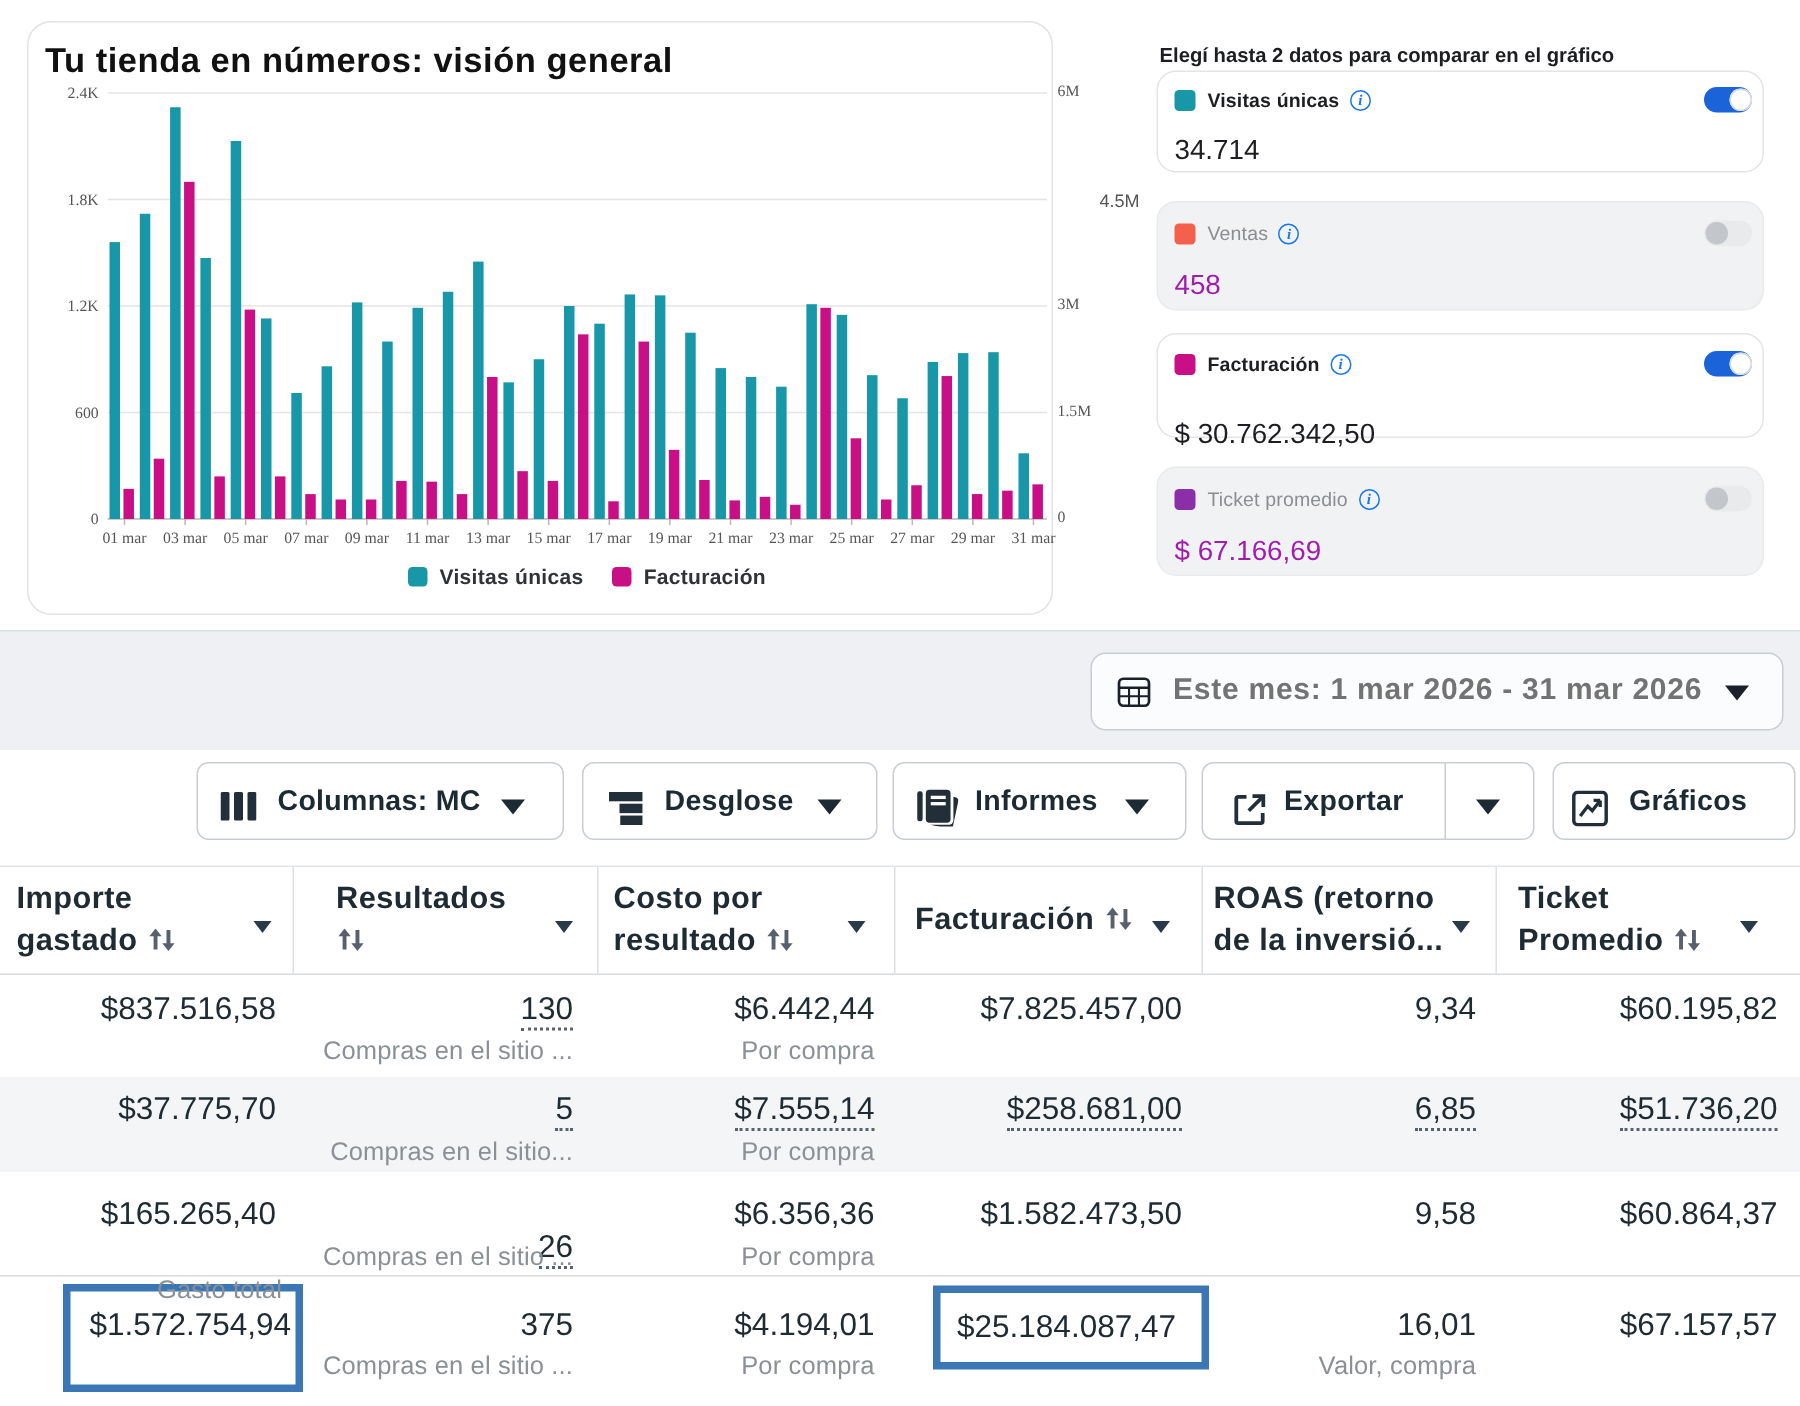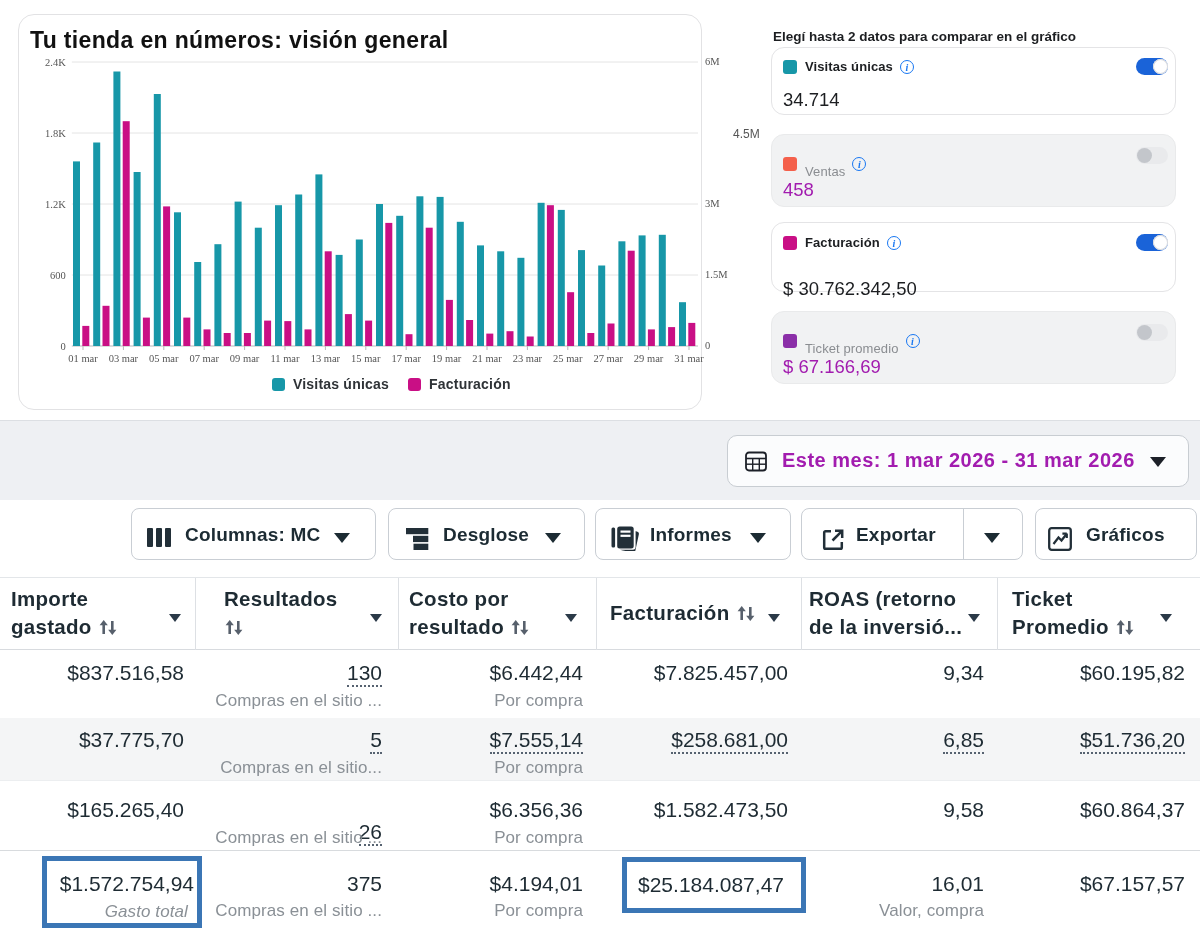--- a/index.html
+++ b/index.html
@@ -10,33 +10,33 @@
 #charttitle { left:30px; top:27px; font-size:23px; font-weight:700; color:#111; letter-spacing:0.35px; }
 #legend { left:272px; top:376px; font-size:14px; font-weight:600; color:#2f3337; letter-spacing:0.2px; }
 .lgsq { display:inline-block; width:13px; height:13px; border-radius:3px; vertical-align:-2px; margin-right:8px; }
 #rpanel-title { left:773px; top:29px; font-size:13.5px; font-weight:700; color:#1c1e21; }
 .mcard { left:771px; width:405px; border-radius:13px; }
 .mcard.on { background:#fff; border:1px solid #e4e4e6; }
 .mcard.off { background:#f1f2f3; border:1px solid #e9eaeb; }
 .mhead { position:absolute; left:11px; display:flex; align-items:center; }
 .msq2 { width:14px; height:14px; border-radius:3px; display:inline-block; }
 .mlabel2 { font-size:13px; font-weight:700; color:#1c1e21; margin-left:8px; margin-right:7px; letter-spacing:0.1px; }
-.mcard.off .mlabel2 { color:#8a8d91; font-weight:400;margin-top:16px; }
+.mcard.off .mlabel2 { color:#8a8d91; font-weight:400; }
 .info2 { width:14px; height:14px; border:1.5px solid #1877f2; border-radius:50%; color:#1877f2; font-size:10px; font-weight:700; text-align:center; line-height:13px; font-family:"Liberation Serif",serif; font-style:italic; display:inline-block; }
 .mvalue { position:absolute; left:11px; font-size:18.5px; color:#1c1e21; }
 .mcard.off .mvalue { color:#a21caf; }
 .toggle { position:absolute; left:364px; width:32px; height:17px; border-radius:8.5px; }
 .toggle.on { background:#1a63d8; }
 .toggle.on::after { content:""; position:absolute; right:0.5px; top:1px; width:15px; height:15px; border-radius:50%; background:#fff; box-shadow:0 0 0 1px #d8dade inset; }
 .toggle.off { background:#e9eaec; }
 .toggle.off::after { content:""; position:absolute; left:0.5px; top:1px; width:15px; height:15px; border-radius:50%; background:#c3c6cb; }
 
 #band { left:0; top:420px; width:1200px; height:80px; background:#eef0f3; border-top:1px solid #dcdfe3; }
 #datebtn { left:727px; top:435px; width:462px; height:52px; background:#fbfcfd; border:1px solid #c8cdd2; border-radius:10px; }
-#datetext { left:782px; top:449px; font-size:20px; font-weight:700; color:#a21caf; letter-spacing:0.5px; }
+#datetext { left:782px; top:449px; font-size:20px; font-weight:700; color:#737373; letter-spacing:0.5px; }
 
 .tbtn { position:absolute; top:508px; height:52px; background:#fff; border:1.5px solid #c9ced4; border-radius:8px; }
 .tbtxt { position:absolute; font-size:19px; font-weight:600; color:#1c2b33; top:14px; letter-spacing:0.2px; }
 .caret { position:absolute; width:0; height:0; border-left:8.5px solid transparent; border-right:8.5px solid transparent; border-top:10.5px solid #1c2b33; top:22px; }
 
 #thead { left:0; top:577px; width:1200px; height:73px; border-top:1px solid #e3e6e9; border-bottom:1px solid #d8dbdf; }
 .hsep { position:absolute; top:578px; height:72px; width:1px; background:#dde0e4; }
 .hcell { position:absolute; font-size:20.5px; font-weight:700; color:#1e2b33; line-height:28px; letter-spacing:0.3px; }
 .hcaret { position:absolute; width:0; height:0; border-left:6.5px solid transparent; border-right:6.5px solid transparent; border-top:8px solid #2b3a48; top:614px; }
 .cellmain { position:absolute; font-size:21px; color:#1e2b33; text-align:right; }
@@ -339,21 +339,21 @@
 <div class="abs cellsub" style="right:818px;top:828px;">Compras en el sitio ...</div>
 <div class="abs cellmain" style="right:617px;top:798px;">$6.356,36</div>
 <div class="abs cellsub" style="right:617px;top:828px;">Por compra</div>
 <div class="abs cellmain" style="right:412px;top:798px;">$1.582.473,50</div>
 <div class="abs cellmain" style="right:216px;top:798px;">9,58</div>
 <div class="abs cellmain" style="right:15px;top:798px;">$60.864,37</div>
 
 <div class="abs bluebox" style="left:42px;top:856px;width:160px;height:72px;"></div>
 <div class="abs bluebox" style="left:622px;top:857px;width:184px;height:56px;"></div>
 <div class="abs cellmain" style="right:1006px;top:872px;">$1.572.754,94</div>
-<div class="abs cellsub" style="right:1012px;top:902px;font-style:italic;">Gasto total</div>
+<div class="abs cellsub" style="right:1012px;top:850px;">Gasto total</div>
 <div class="abs cellmain" style="right:818px;top:872px;">375</div>
 <div class="abs cellsub" style="right:818px;top:901px;">Compras en el sitio ...</div>
 <div class="abs cellmain" style="right:617px;top:872px;">$4.194,01</div>
 <div class="abs cellsub" style="right:617px;top:901px;">Por compra</div>
 <div class="abs cellmain" style="right:416px;top:873px;">$25.184.087,47</div>
 <div class="abs cellmain" style="right:216px;top:872px;">16,01</div>
 <div class="abs cellsub" style="right:216px;top:901px;">Valor, compra</div>
 <div class="abs cellmain" style="right:15px;top:872px;">$67.157,57</div>
 
 </body></html>

